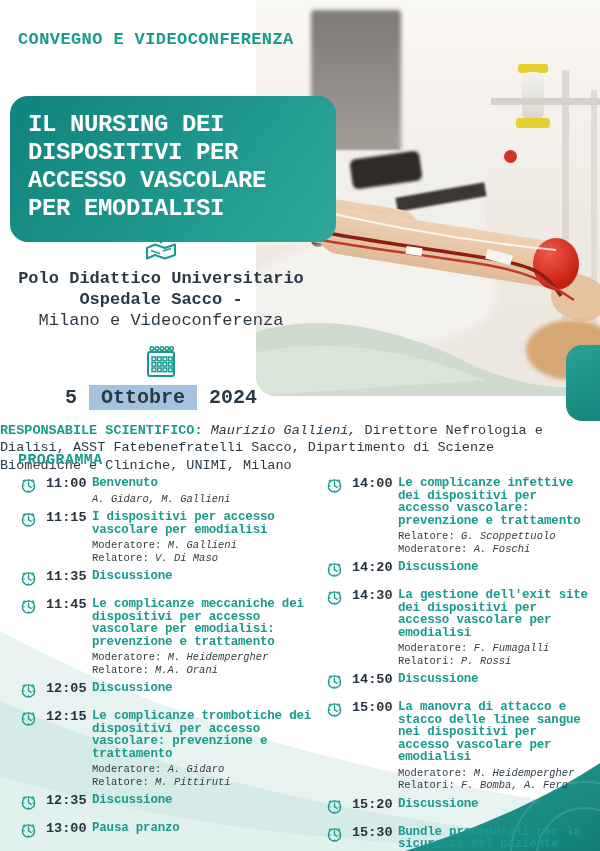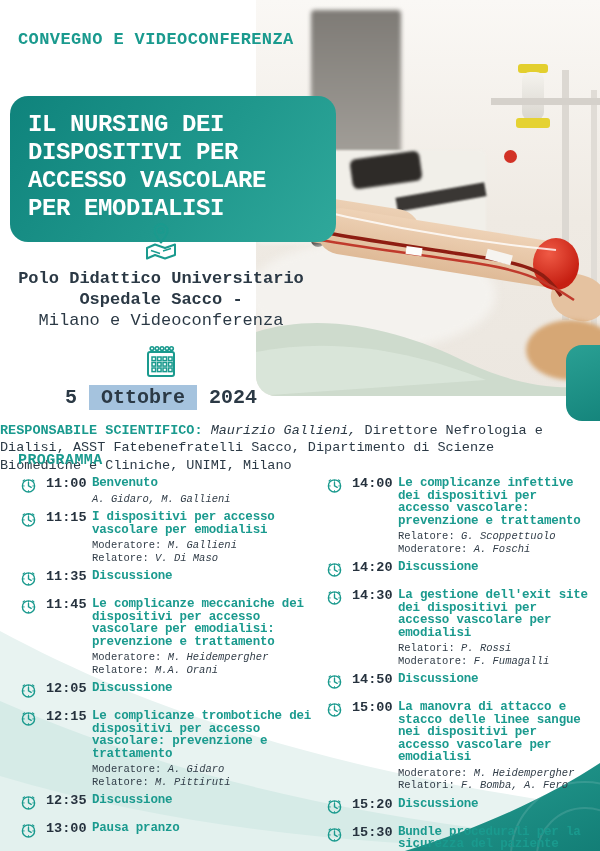--- a/index.html
+++ b/index.html
@@ -396,22 +396,22 @@
           <path d="M10,6.5 L10,10.5 L13.2,12.2"></path>
           <path d="M3.6,4.6 L5.2,3.4 M16.4,4.6 L14.8,3.4" stroke-width="1.4"></path>
           <path d="M10,3.9 L10,5 M16.1,10.5 L15,10.5 M10,17.1 L10,16 M3.9,10.5 L5,10.5" stroke-width="1.1"></path>
         </g>
       </svg>
     </span>
     <span class="time">14:30</span>
     <div class="sbody">
       <div class="stitle">La gestione dell'exit site dei dispositivi per accesso vascolare per emodialisi</div>
       <div class="speakers">
+              <div><span>Moderatore: </span><span class="sp-name">F. Fumagalli</span></div>
               <div><span>Relatori: </span><span class="sp-name">P. Rossi</span></div>
-              <div><span>Moderatore: </span><span class="sp-name">F. Fumagalli</span></div>
             </div>
     </div>
   </div>
 
   <div class="session">
     <span class="clock">
       <svg width="17" height="17" viewBox="0 0 20 20" aria-hidden="true">
         <g fill="none" stroke="#1a9a8e" stroke-width="1.6" stroke-linecap="round">
           <circle cx="10" cy="10.5" r="7.2"></circle>
           <path d="M10,6.5 L10,10.5 L13.2,12.2"></path>

